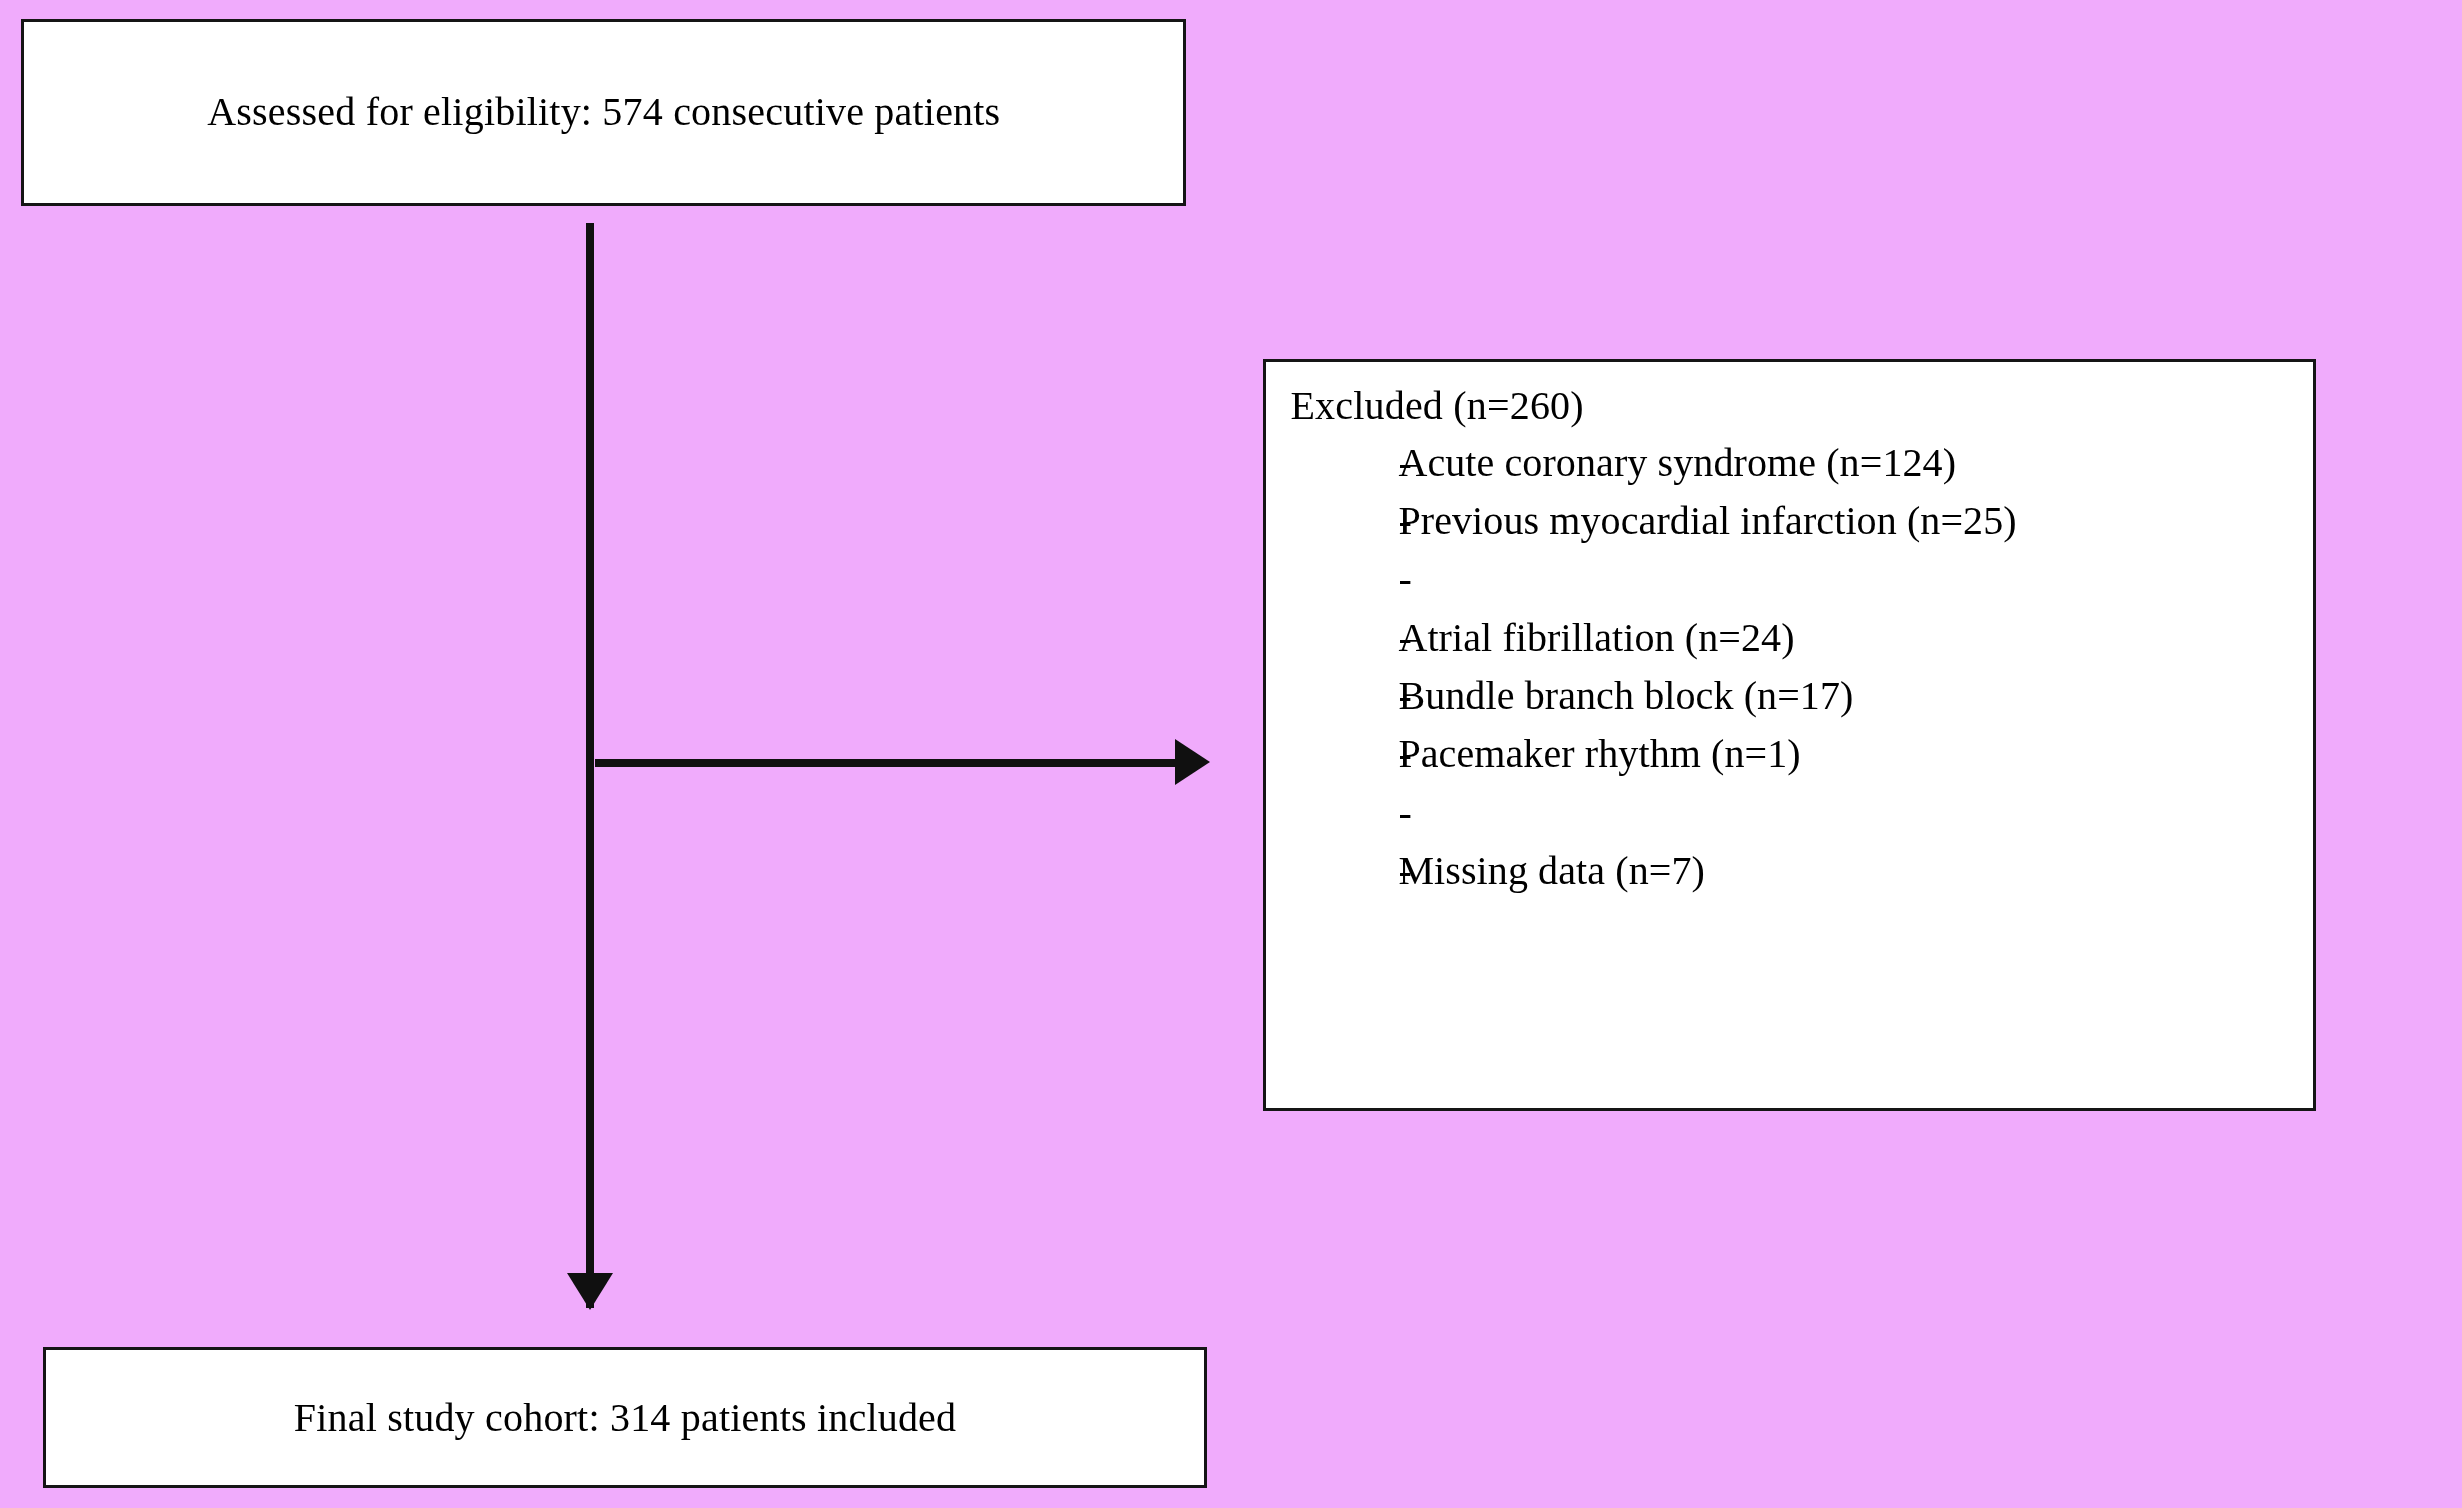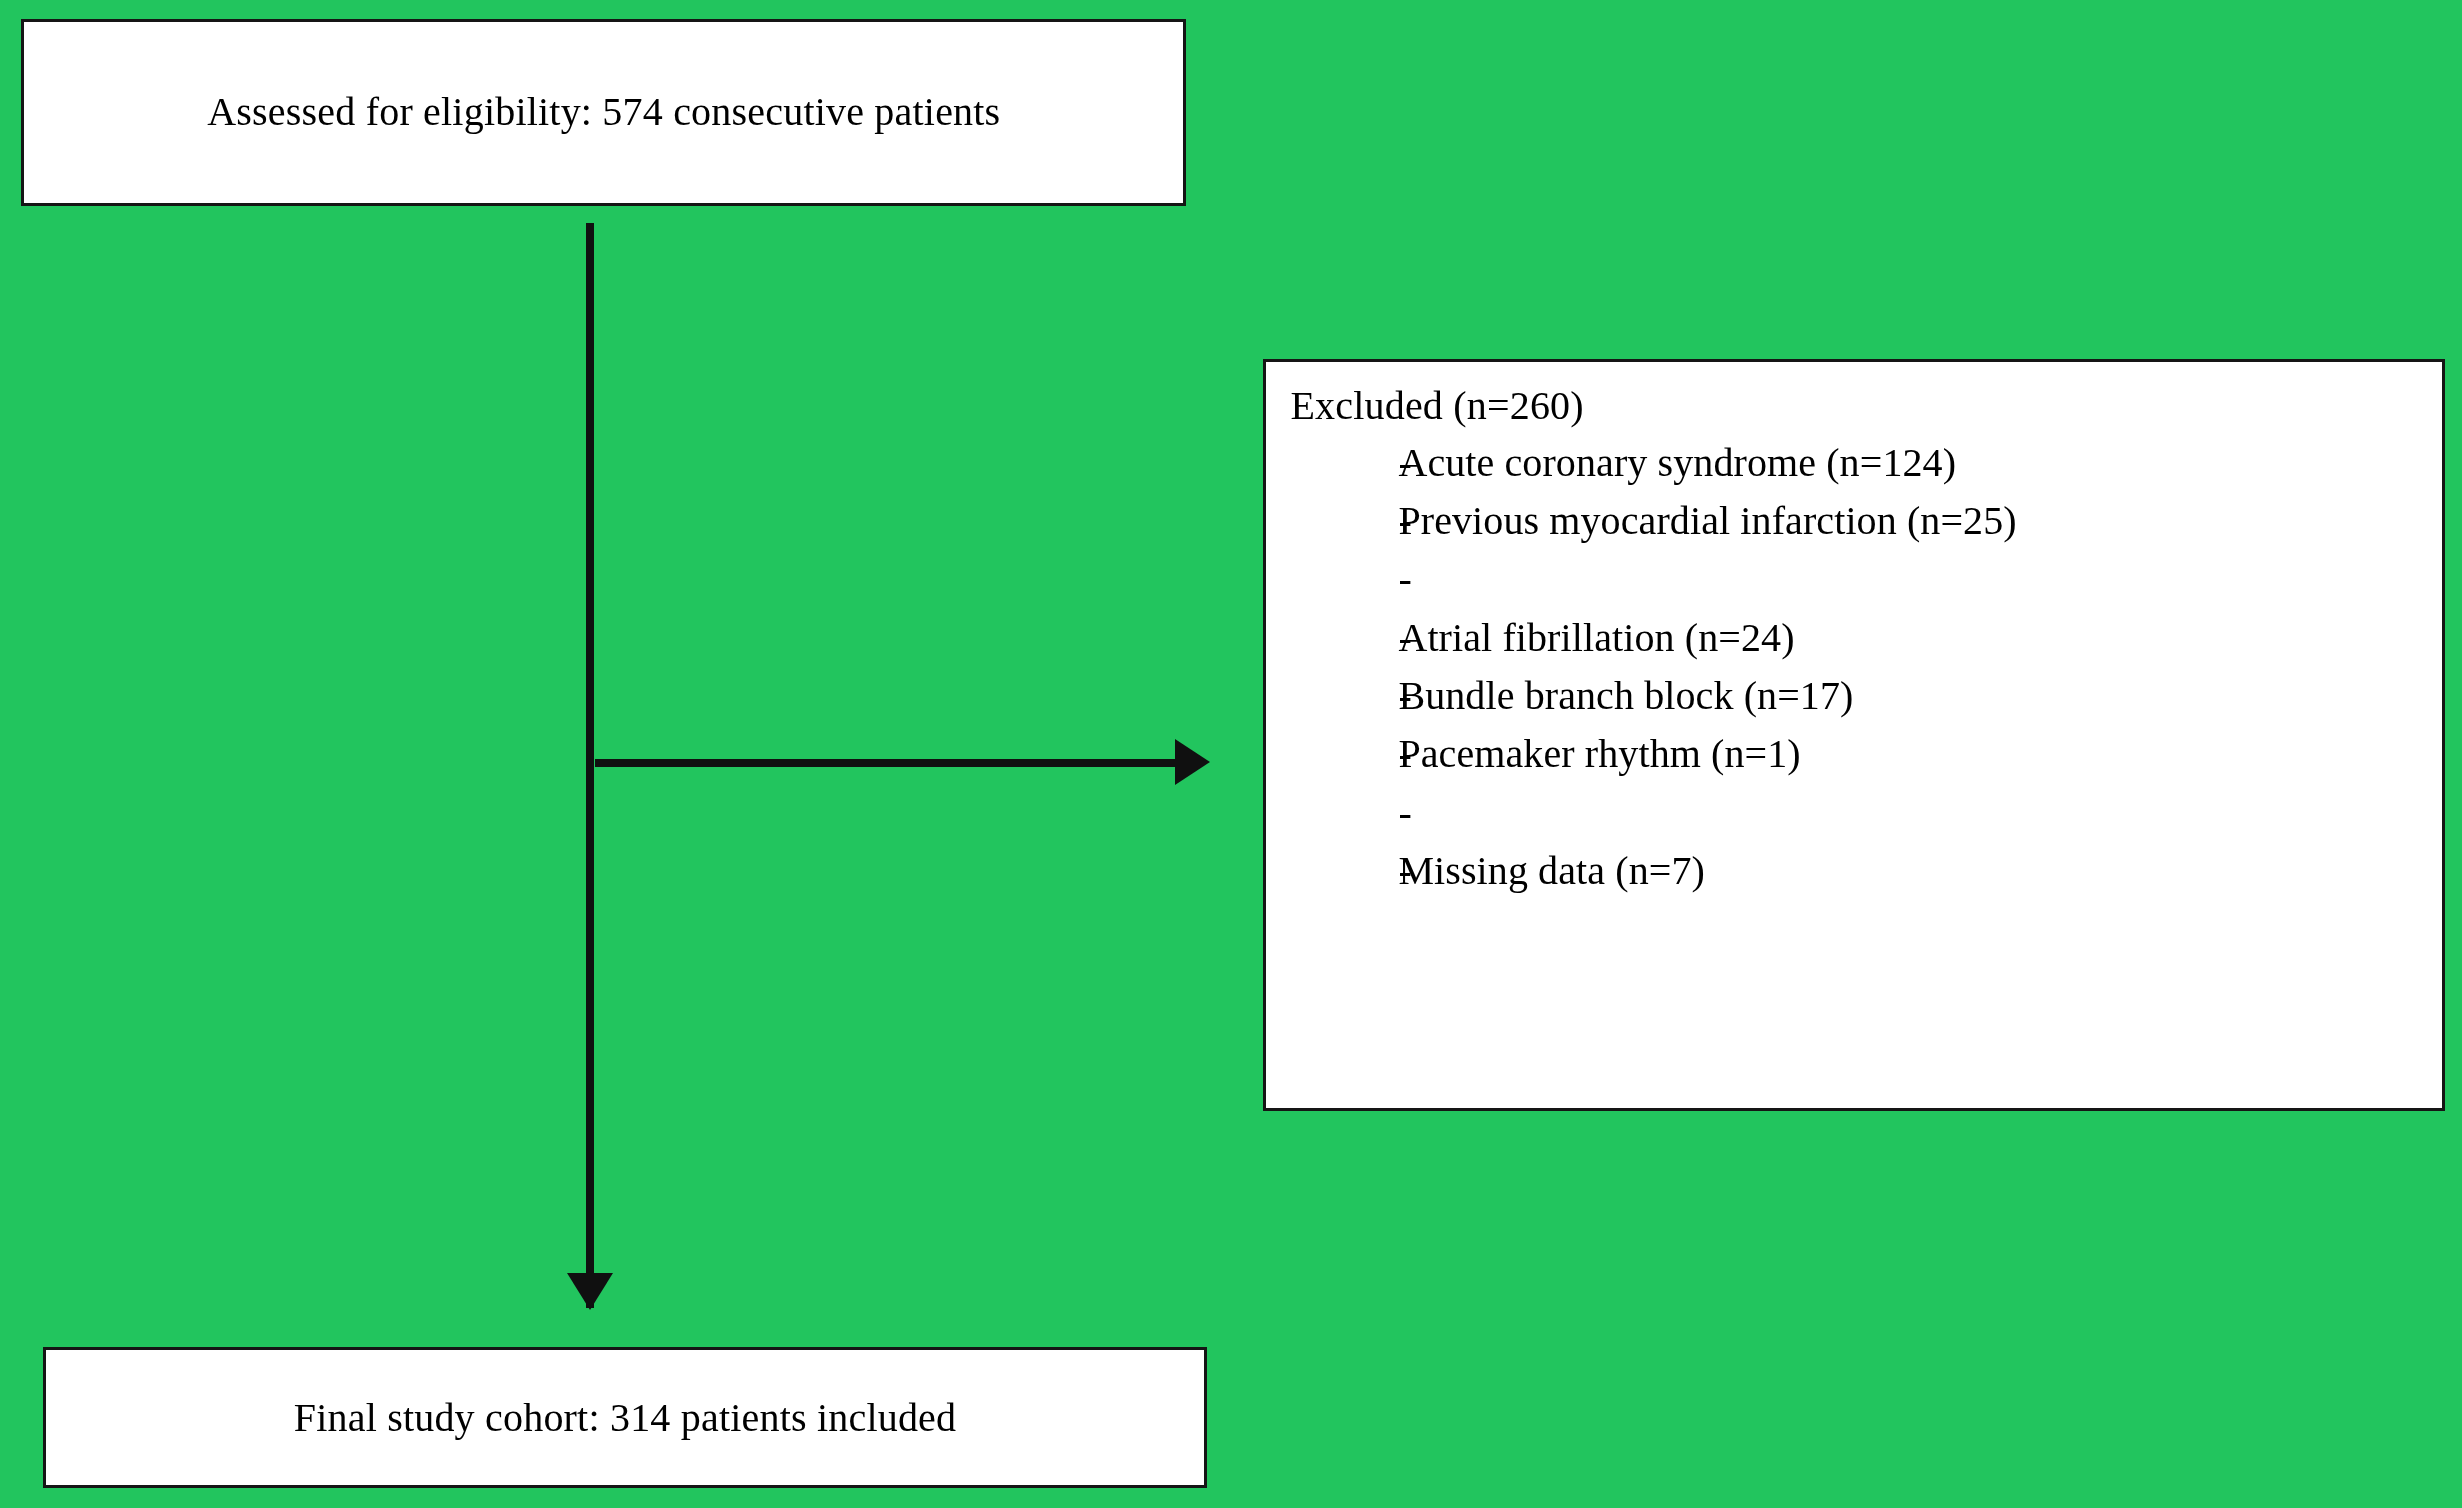--- a/index.html
+++ b/index.html
@@ -5,21 +5,21 @@
 <style>
   html, body {
     margin: 0;
     padding: 0;
     background: #ffffff;
   }
   #flow-root {
     position: relative;
     width: 2462px;
     height: 1508px;
-    background: #22c55e;
+    background: #f0abfc;
     font-family: "Liberation Serif", "DejaVu Serif", serif;
     color: #000000;
     overflow: hidden;
   }
 
   
   .flow-box {
     position: absolute;
     box-sizing: border-box;
     background: #ffffff;
@@ -58,21 +58,21 @@
     font-size: 40px;
     line-height: 1.3;
     text-align: center;
     letter-spacing: 0.2px;
   }
 
   
   #box-excluded {
     left: 1263px;
     top: 359px;
-    width: 1182px;
+    width: 1053px;
     height: 752px;
     padding: 20px 0 0 24.4px;
   }
   #box-excluded .excluded-title {
     font-size: 40px;
     line-height: 1.18;
     margin: 0 0 4.6px 0;
     letter-spacing: 0.2px;
   }
   #excluded-list {

